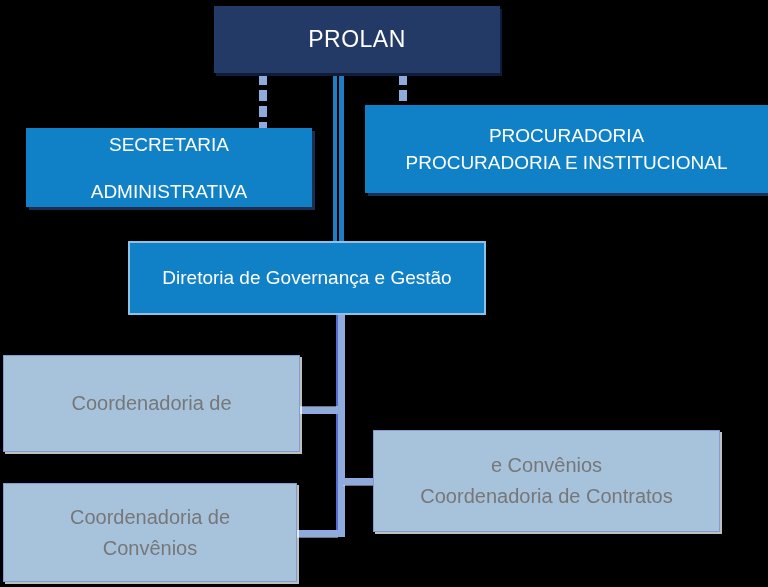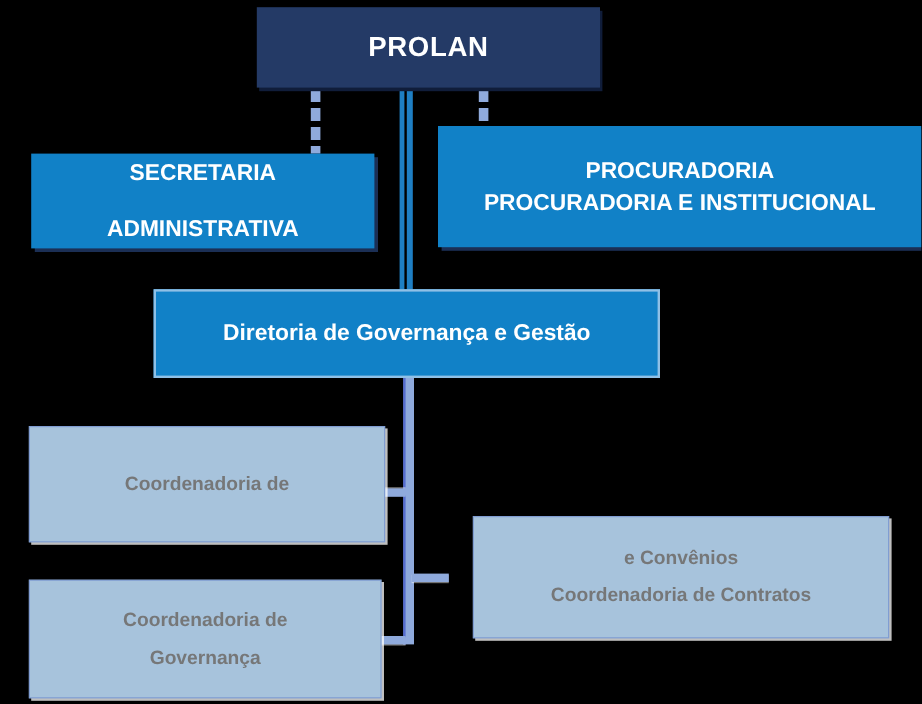--- a/index.html
+++ b/index.html
@@ -3,46 +3,45 @@
 <meta charset="utf-8">
 <style>
   html,body{margin:0;padding:0;background:#000;}
   #canvas{
     position:relative;width:768px;height:587px;background:#000000;
     font-family:"Liberation Sans", sans-serif;overflow:hidden;
   }
   .node{
     position:absolute;box-sizing:border-box;
     display:flex;flex-direction:column;align-items:center;justify-content:center;
-    text-align:center;font-weight:bold;
+    text-align:center;font-weight:normal;
   }
   .node span{display:block;}
   
   #prolan{
     left:214px;top:6px;width:286px;height:67px;
     background:#243a66;color:#ffffff;font-size:23px;letter-spacing:.5px;
     box-shadow:2px 3px 0 #101d3a;
   }
   
   .blue{
     background:#1181c7;color:#ffffff;font-size:19px;line-height:27px;
     box-shadow:3px 3px 0 #1b2f55;
   }
   #secretaria{left:26px;top:128px;width:286px;height:79px;gap:20px;}
-  #procuradoria{left:365px;top:105px;width:403px;height:101px;}
+  #procuradoria{left:365px;top:105px;width:403px;height:88px;}
   #diretoria{
-    left:128px;top:241px;width:422px;height:74px;line-height:26px;
+    left:128px;top:241px;width:358px;height:74px;line-height:26px;
     border:2px solid #8fc0e6;box-shadow:none;
   }
   
   .light{
-    background:#a7c3dc;color:#767778;font-size:16px;line-height:31px;
+    background:#a7c3dc;color:#767778;font-size:20px;line-height:31px;
     border:1px solid rgba(90,120,200,.5);
     box-shadow:2px 2px 0 rgba(255,255,255,.75);
-    margin-left:21px;
   }
   #planejamento{left:3px;top:355px;width:297px;height:97px;}
   #orcamento{left:3px;top:483px;width:294px;height:99px;}
   #contratos{left:373px;top:430px;width:347px;height:102px;}
   
   .conn{position:absolute;}
   .conn-solid{background:#1e7fc4;}
   #conn-root-a{left:333px;top:72px;width:4px;height:170px;}
   #conn-root-b{left:339px;top:72px;width:5px;height:170px;}
   .conn-dash{
@@ -91,21 +90,21 @@
   <div class="node blue" id="diretoria">
     <span>Diretoria de Governança e Gestão</span>
   </div>
 
   <div class="node light" id="planejamento">
     <span>Coordenadoria de</span>
   </div>
 
   <div class="node light" id="orcamento">
     <span>Coordenadoria de</span>
-    <span>Governança</span>
+    <span>Convênios</span>
   </div>
 
   <div class="node light" id="contratos">
     <span>e Convênios</span>
     <span>Coordenadoria de Contratos</span>
   </div>
 
 </div>
 
 </body></html>

